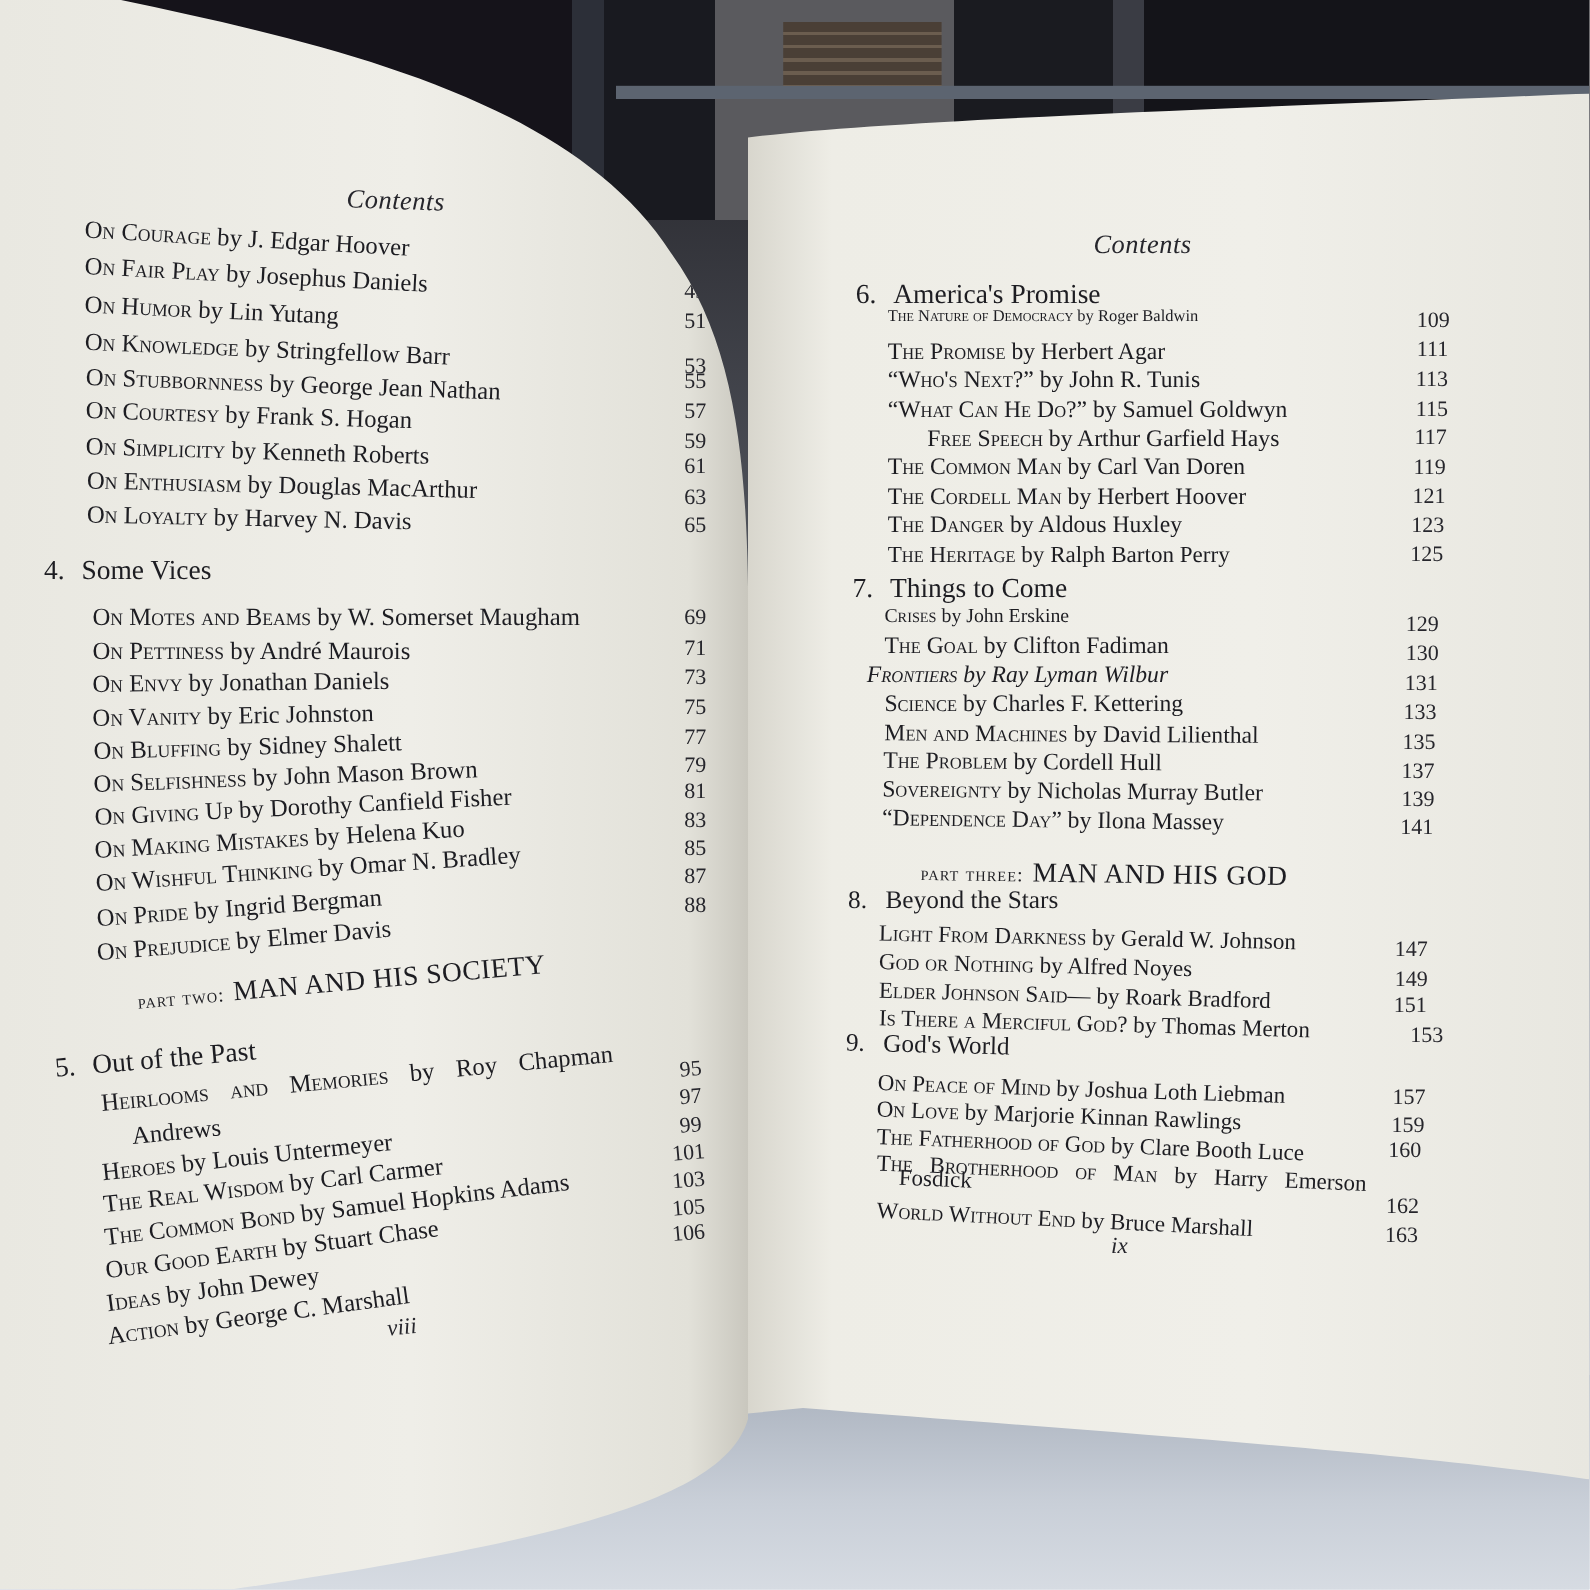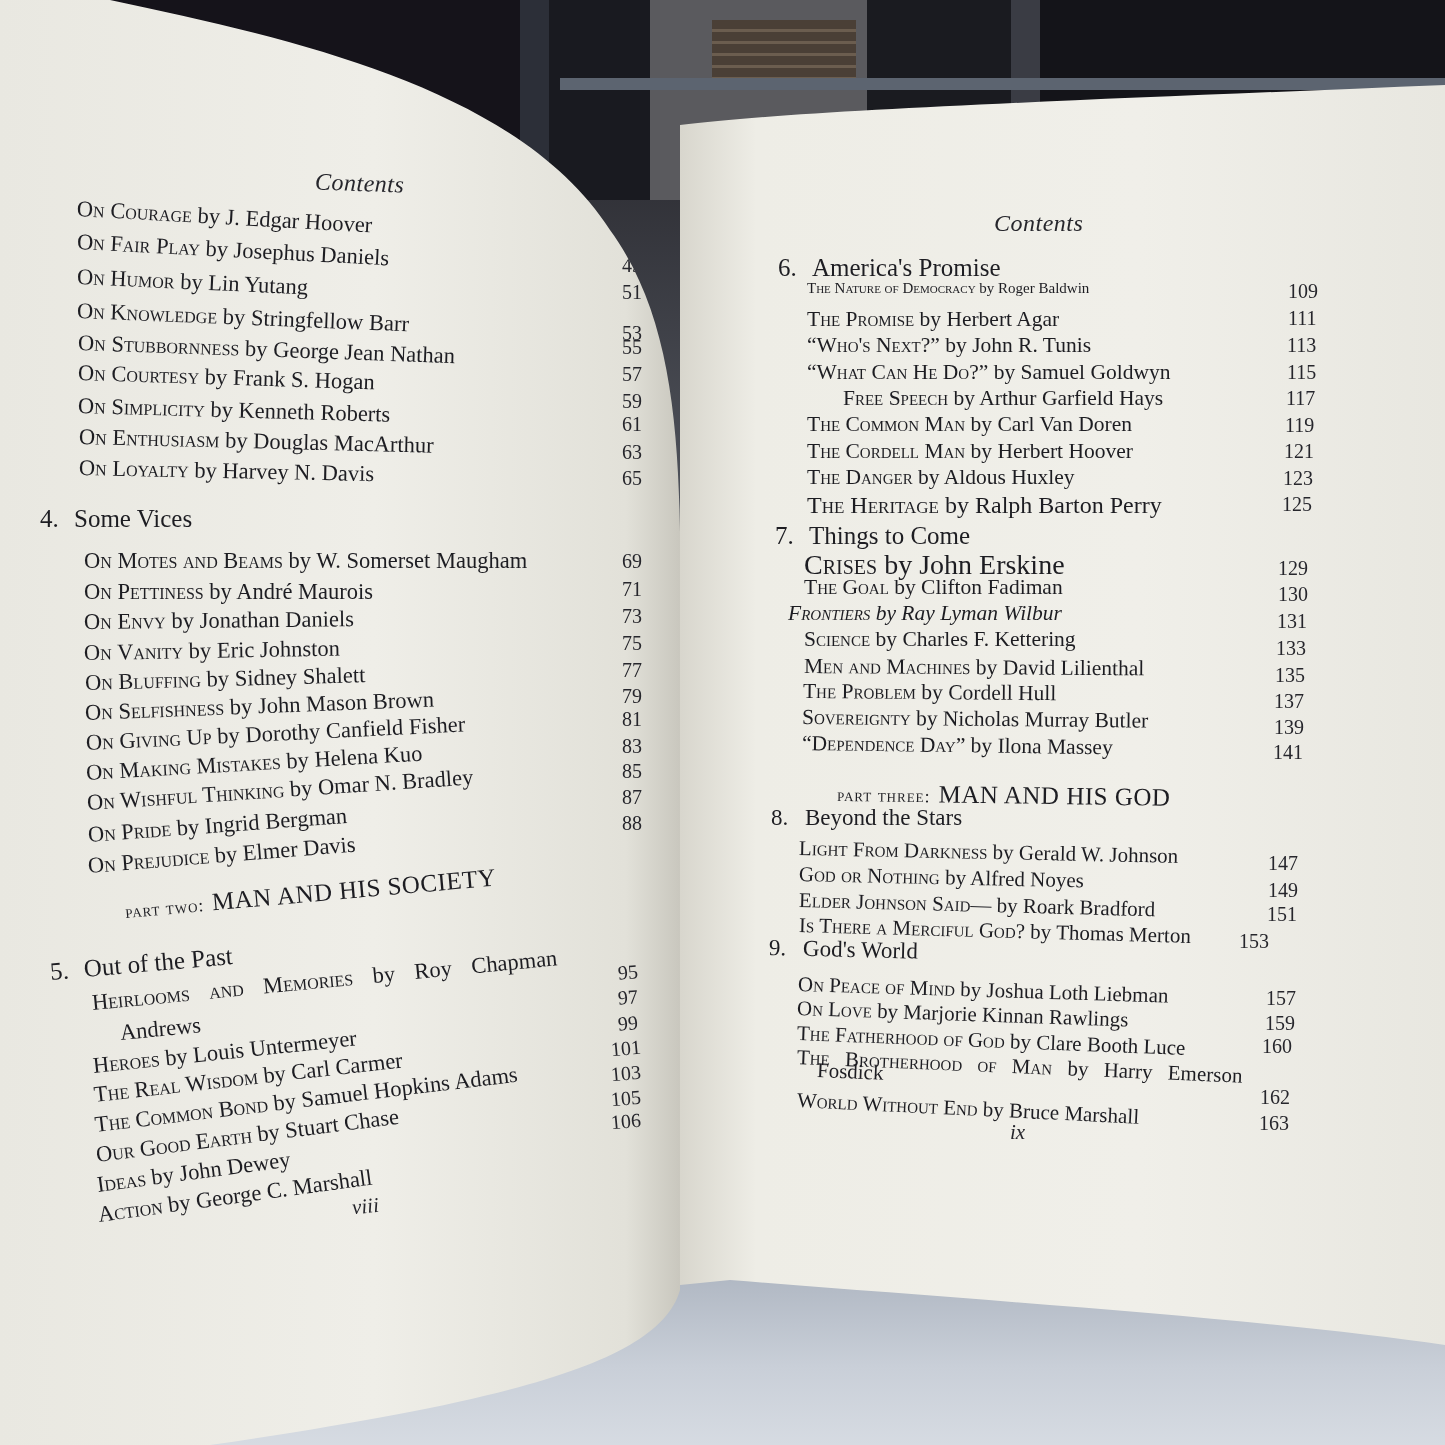--- a/index.html
+++ b/index.html
@@ -153,35 +153,35 @@
   <div class="chapter" style="left:98px; top:254px;"><span class="num">6.</span><span>America's Promise</span></div>
 
   <div class="entry" style="left:127px; top:280px; font-size:15px;"><span>The Nature of Democracy</span> <span class="by">by Roger Baldwin</span></div>
   <div class="entry" style="left:127px; top:307px; font-size:21.5px;"><span>The Promise</span> <span class="by">by Herbert Agar</span></div>
   <div class="entry" style="left:127px; top:333px; font-size:21.5px;"><span>“Who's Next?”</span> <span class="by">by John R. Tunis</span></div>
   <div class="entry" style="left:127px; top:360px; font-size:21.5px;"><span>“What Can He Do?”</span> <span class="by">by Samuel Goldwyn</span></div>
   <div class="entry" style="left:127px; top:386px; font-size:21.5px;margin-left:36px;"><span>Free Speech</span> <span class="by">by Arthur Garfield Hays</span></div>
   <div class="entry" style="left:127px; top:412px; font-size:21.5px;"><span>The Common Man</span> <span class="by">by Carl Van Doren</span></div>
   <div class="entry" style="left:127px; top:439px; font-size:21.5px;"><span>The Cordell Man</span> <span class="by">by Herbert Hoover</span></div>
   <div class="entry" style="left:127px; top:465px; font-size:21.5px;"><span>The Danger</span> <span class="by">by Aldous Huxley</span></div>
-  <div class="entry" style="left:127px; top:492px; font-size:24px;"><span>The Heritage</span> <span class="by">by Ralph Barton Perry</span></div>
+  <div class="entry" style="left:127px; top:492px; font-size:21px;"><span>The Heritage</span> <span class="by">by Ralph Barton Perry</span></div>
 
   <div class="pg" style="left:608px; top:280px;">109</div>
   <div class="pg" style="left:608px; top:307px;">111</div>
   <div class="pg" style="left:607px; top:334px;">113</div>
   <div class="pg" style="left:607px; top:361px;">115</div>
   <div class="pg" style="left:606px; top:387px;">117</div>
   <div class="pg" style="left:605px; top:414px;">119</div>
   <div class="pg" style="left:604px; top:440px;">121</div>
   <div class="pg" style="left:603px; top:467px;">123</div>
   <div class="pg" style="left:602px; top:493px;">125</div>
 
   <div class="chapter" style="left:95px; top:522px;"><span class="num">7.</span><span>Things to Come</span></div>
 
-  <div class="entry" style="left:124px; top:549px; font-size:28px;"><span>Crises</span> <span class="by">by John Erskine</span></div>
+  <div class="entry" style="left:124px; top:549px; font-size:18px;"><span>Crises</span> <span class="by">by John Erskine</span></div>
   <div class="entry" style="left:124px; top:575px; font-size:21.5px;"><span>The Goal</span> <span class="by">by Clifton Fadiman</span></div>
   <div class="entry" style="left:108px; top:601px; font-size:21.5px;font-style:italic;"><span>Frontiers</span> <span class="by">by Ray Lyman Wilbur</span></div>
   <div class="entry" style="left:124px; top:627px; font-size:21.5px;"><span>Science</span> <span class="by">by Charles F. Kettering</span></div>
   <div class="entry" style="left:124px; top:654px; font-size:21.5px; transform:rotate(0.4deg);"><span>Men and Machines</span> <span class="by">by David Lilienthal</span></div>
   <div class="entry" style="left:123px; top:679px; font-size:21.5px; transform:rotate(0.5deg);"><span>The Problem</span> <span class="by">by Cordell Hull</span></div>
   <div class="entry" style="left:122px; top:705px; font-size:21.5px; transform:rotate(0.6deg);"><span>Sovereignty</span> <span class="by">by Nicholas Murray Butler</span></div>
   <div class="entry" style="left:122px; top:731px; font-size:21.5px; transform:rotate(0.8deg);"><span>“Dependence Day”</span> <span class="by">by Ilona Massey</span></div>
 
   <div class="pg" style="left:598px; top:557px;">129</div>
   <div class="pg" style="left:598px; top:583px;">130</div>
@@ -197,21 +197,21 @@
   <div class="chapter" style="left:91px; top:805px; font-size:23px;"><span class="num">8.</span><span>Beyond the Stars</span></div>
 
   <div class="entry" style="left:119px; top:836px; font-size:21px; transform:rotate(1.2deg);"><span>Light From Darkness</span> <span class="by">by Gerald W. Johnson</span></div>
   <div class="entry" style="left:119px; top:862px; font-size:21px; transform:rotate(1.3deg);"><span>God or Nothing</span> <span class="by">by Alfred Noyes</span></div>
   <div class="entry" style="left:119px; top:888px; font-size:21px; transform:rotate(1.5deg);"><span>Elder Johnson Said—</span> <span class="by">by Roark Bradford</span></div>
   <div class="entry" style="left:119px; top:913px; font-size:21px; transform:rotate(1.6deg);"><span>Is There a Merciful God?</span> <span class="by">by Thomas Merton</span></div>
 
   <div class="pg" style="left:588px; top:852px;">147</div>
   <div class="pg" style="left:588px; top:879px;">149</div>
   <div class="pg" style="left:587px; top:903px;">151</div>
-  <div class="pg" style="left:559px; top:930px;">153</div>
+  <div class="pg" style="left:602px; top:930px;">153</div>
 
   <div class="chapter" style="left:89px; top:935px; font-size:23px; transform:rotate(1.4deg);"><span class="num">9.</span><span>God's World</span></div>
 
   <div class="entry" style="left:118px; top:972px; font-size:21px; transform:rotate(1.8deg);"><span>On Peace of Mind</span> <span class="by">by Joshua Loth Liebman</span></div>
   <div class="entry" style="left:117px; top:996px; font-size:21px; transform:rotate(2deg);"><span>On Love</span> <span class="by">by Marjorie Kinnan Rawlings</span></div>
   <div class="entry" style="left:117px; top:1021px; font-size:21px; transform:rotate(2.2deg);"><span>The Fatherhood of God</span> <span class="by">by Clare Booth Luce</span></div>
   <div class="entry" style="left:117px; top:1045px; font-size:21px; transform:rotate(2.4deg); word-spacing:10px;"><span>The Brotherhood of Man</span> <span class="by">by Harry Emerson</span></div>
   <div class="entry" style="left:137px; top:1058px; font-size:21px; transform:rotate(2.4deg);"><span class="by">Fosdick</span></div>
   <div class="entry" style="left:117px; top:1088px; font-size:21px; transform:rotate(2.8deg);"><span>World Without End</span> <span class="by">by Bruce Marshall</span></div>
 

